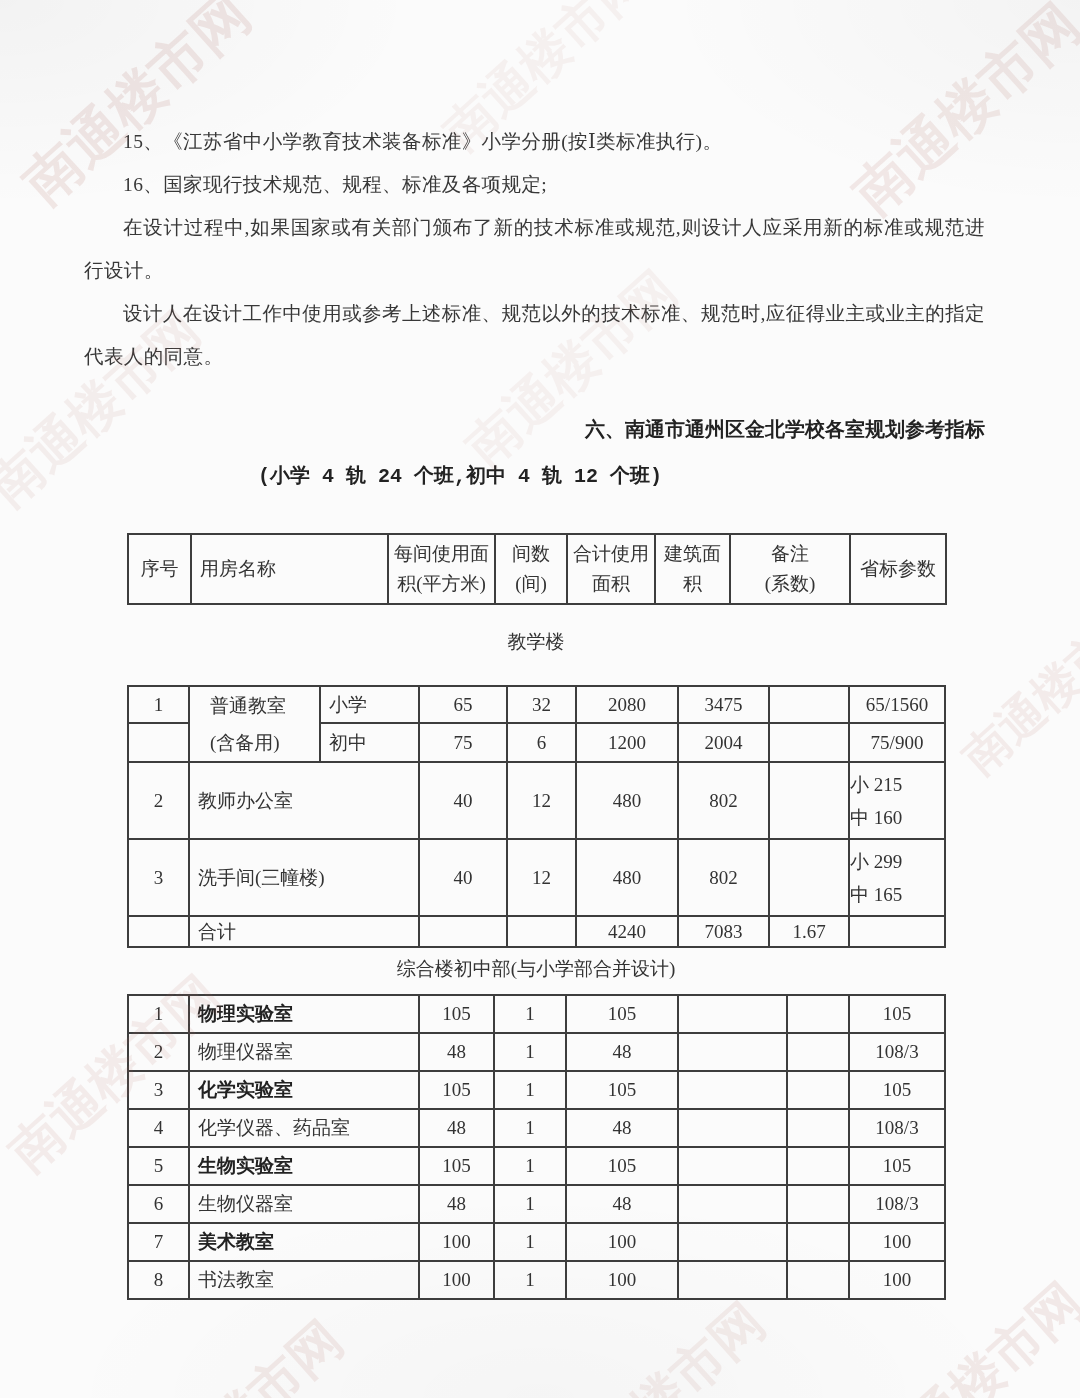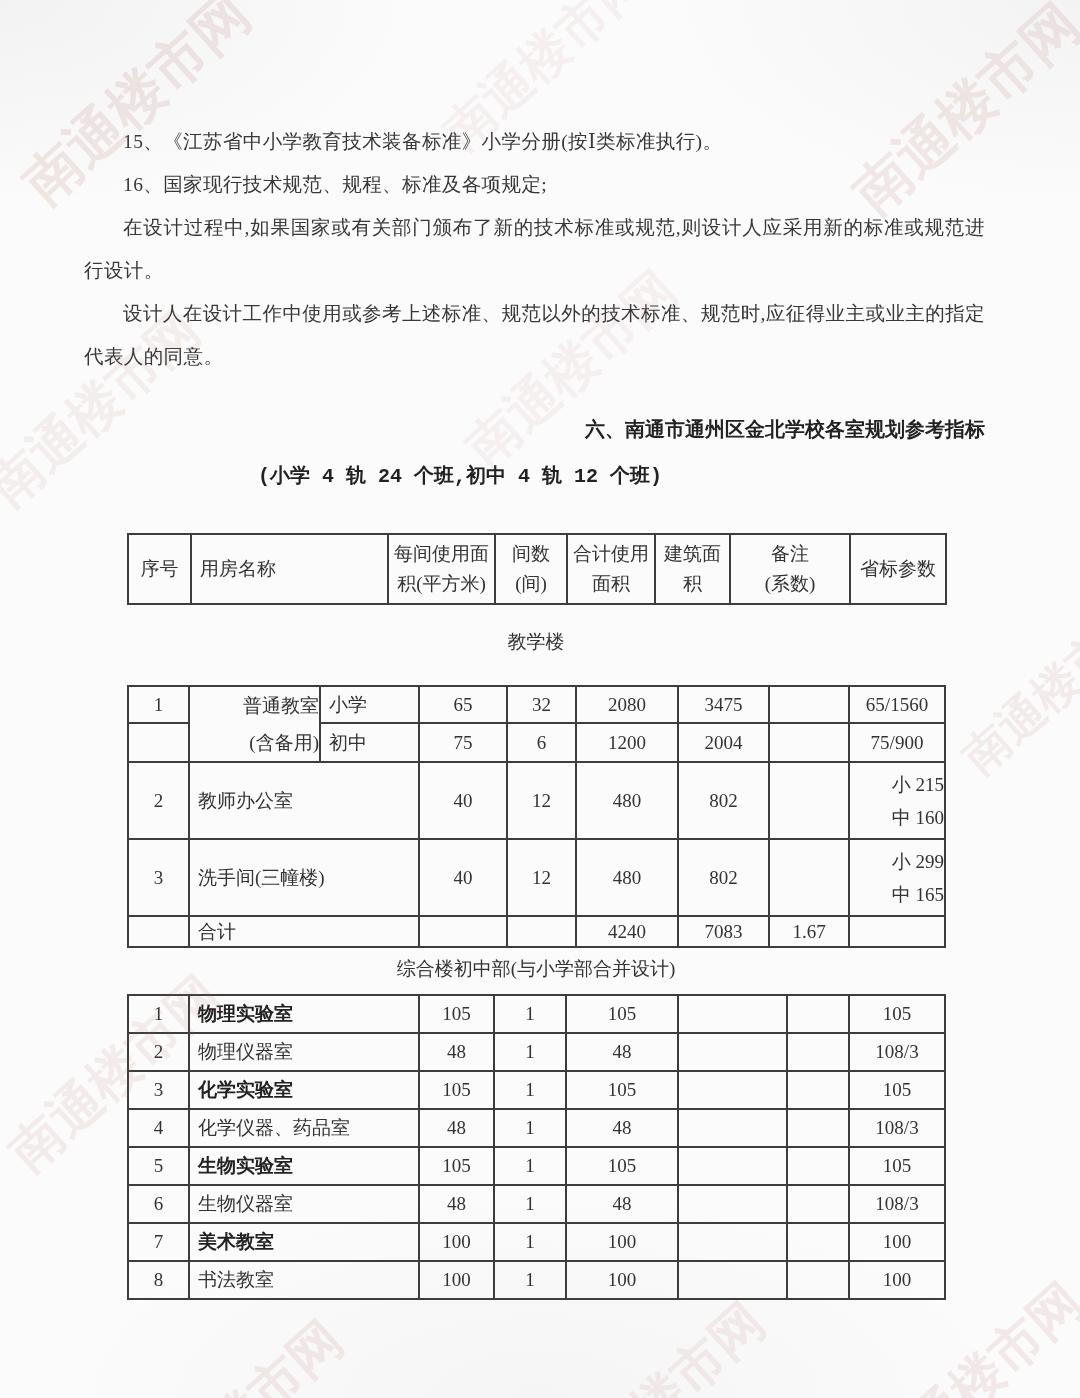--- a/index.html
+++ b/index.html
@@ -69,22 +69,22 @@
   .spec-header th { height: 70px; white-space: pre-line; line-height: 30px; text-align: center; }
   .spec-header th.left { text-align: left; padding-left: 8px; }
 
   .group-label { margin: 16px 0 0 127px; width: 818px; text-align: center; font-size: 19px; line-height: 42px; color: #333; }
   .group-label2 { margin: 2px 0 0 127px; width: 818px; text-align: center; font-size: 19px; line-height: 38px; color: #333; }
 
   .t1 { margin-top: 22px; }
   .t2 { margin-top: 6px; }
   td.c-center { text-align: center; }
   td.c-name { text-align: left; padding-left: 8px; }
-  td.two-line { white-space: pre-line; line-height: 33px; text-align: right; }
-  td.name-two-line { white-space: pre-line; line-height: 37px; text-align: right; padding-left: 7px; }
+  td.two-line { white-space: pre-line; line-height: 33px; text-align: left; }
+  td.name-two-line { white-space: pre-line; line-height: 37px; text-align: left; padding-left: 20px; }
   .bold { font-weight: bold; color: #222; }
   .r37 td { height: 37px; }
   .r38 td { height: 38px; }
   .r77 td { height: 77px; }
   .r31 td { height: 31px; }
 
   
   .footer { margin-top: 26px; text-align: center; font-size: 17px; color: #3a3a3a; letter-spacing: 1px; }
 
   

